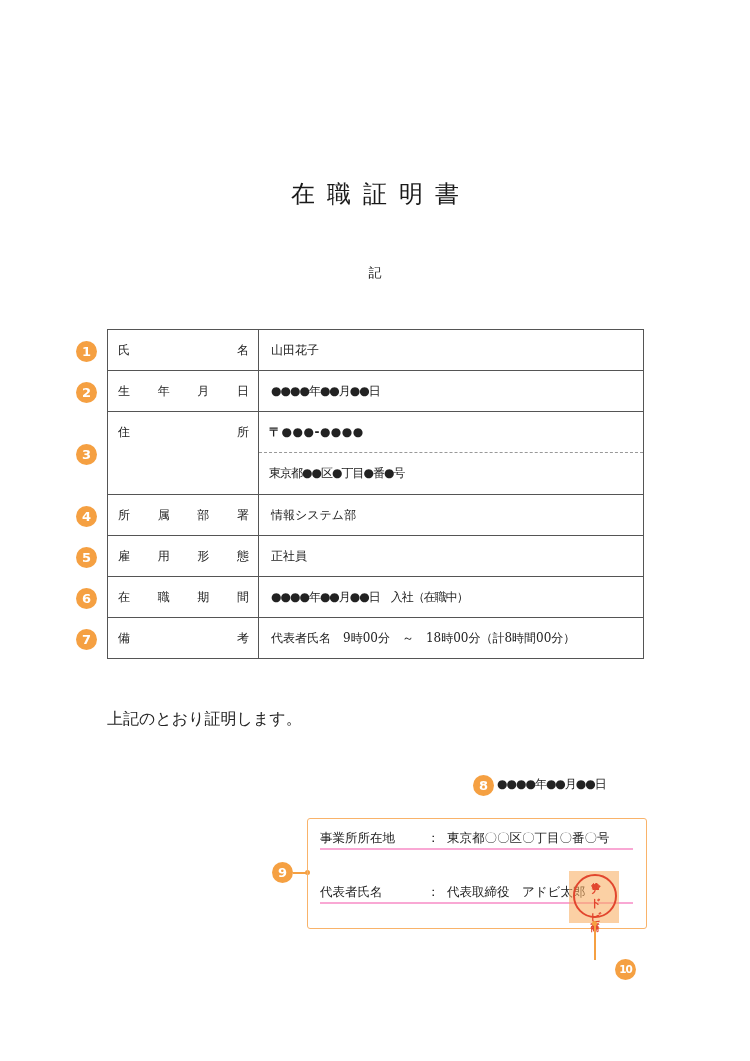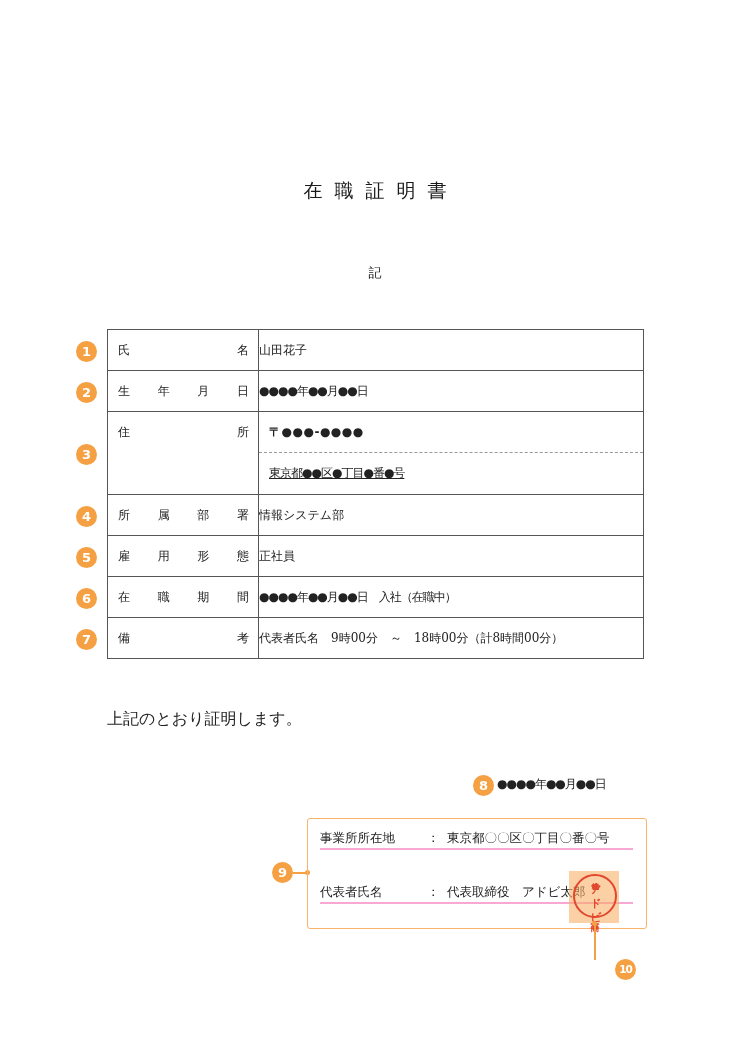--- a/index.html
+++ b/index.html
@@ -5,42 +5,42 @@
   * { box-sizing: border-box; margin: 0; padding: 0; }
   html, body { width: 750px; height: 1061px; background: #ffffff; }
   body {
     position: relative;
     overflow: hidden;
     font-family: "DejaVu Serif", "Liberation Serif", serif;
     color: #222;
   }
   .title {
     position: absolute; left: 0; top: 178px; width: 750px;
-    text-align: center; font-size: 19px; letter-spacing: 12px;
+    text-align: center; font-size: 24px; letter-spacing: 12px;
     padding-left: 12px; color: #1a1a1a;
   }
   .ki {
     position: absolute; left: 0; top: 264px; width: 750px;
     text-align: center; font-size: 13px; color: #222;
   }
   table.info {
     position: absolute; left: 107px; top: 329px; width: 537px;
     border-collapse: collapse; font-size: 12px;
   }
   table.info td {
     border: 1.5px solid #555;
     height: 41px; vertical-align: middle;
   }
   td.lbl { width: 151px; padding: 0 9px 0 10px; }
-  td.val { padding: 0 0; }
+  td.val { padding: 0 12px; }
   .lbl-inner { display: flex; justify-content: space-between; }
   .addr-lbl { vertical-align: top !important; padding-top: 12px !important; }
   .addr-cell { padding: 0 !important; }
   .addr-line1 { height: 41px; line-height: 41px; padding: 0 10px; border-bottom: 1px dashed #999; font-family: "DejaVu Sans", sans-serif; font-weight: bold; letter-spacing: 0.5px; }
-  .addr-line2 { height: 41px; line-height: 41px; padding: 0 10px; text-decoration: underline; }
+  .addr-line2 { height: 41px; line-height: 41px; padding: 0 10px; }
   .dots { font-family: "DejaVu Sans", sans-serif; letter-spacing: -1px; }
   .badge {
     position: absolute; width: 21px; height: 21px; border-radius: 50%;
     background: #f5a042; color: #fff; font-family: "DejaVu Sans", sans-serif;
     font-size: 13px; font-weight: bold; text-align: center; line-height: 21px;
   }
   .badge.small { font-size: 10.5px; letter-spacing: -1px; margin-left: 31px; }
   .certify {
     position: absolute; left: 107px; top: 709px; font-size: 16px;
   }

